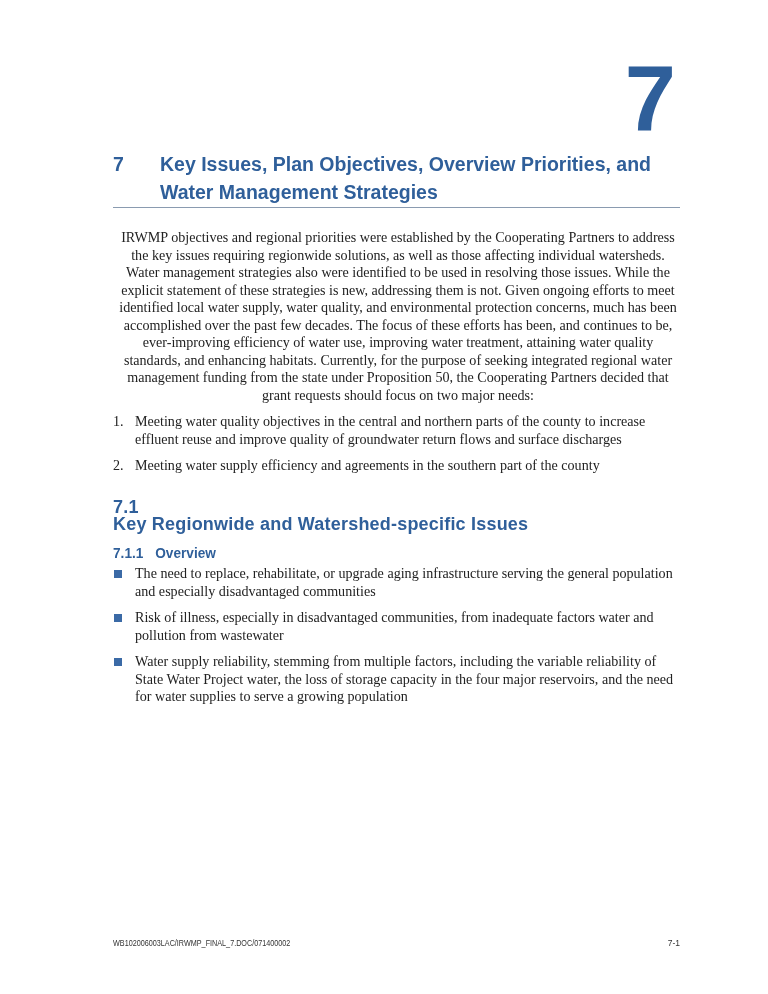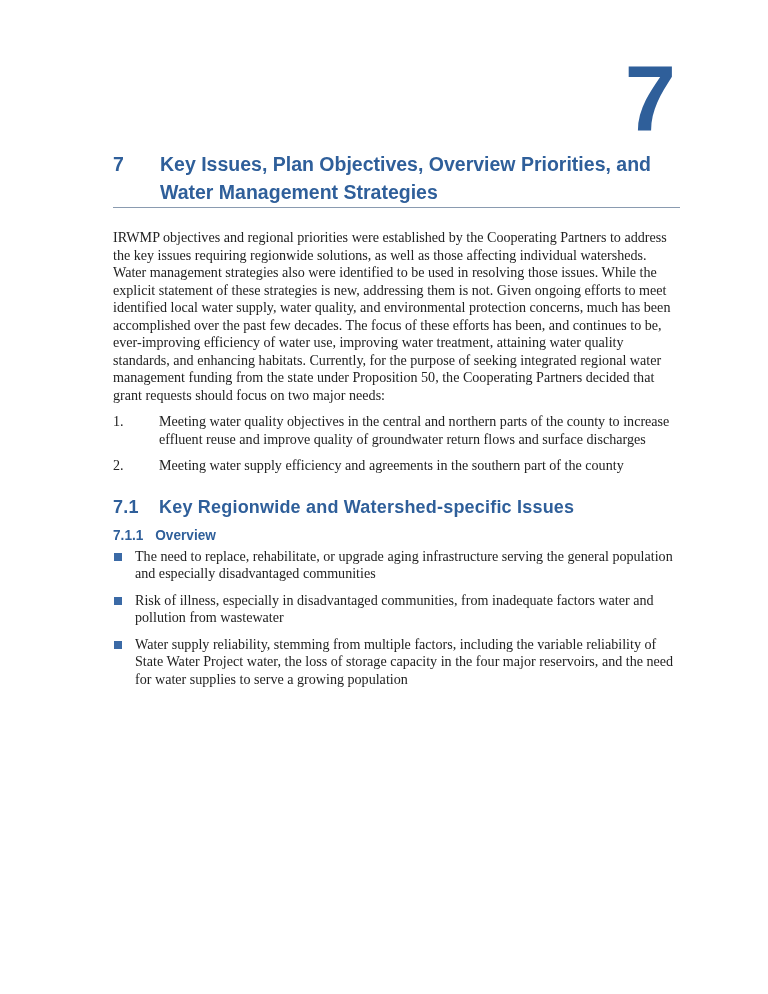--- a/index.html
+++ b/index.html
@@ -19,29 +19,30 @@
   .chapter-title .num { width: 47px; flex: none; }
   .chapter-title .text { flex: 1; }
   .title-rule {
     position: absolute; left: 113px; top: 207px; width: 567px; height: 1px;
     background: #8a9bb0;
   }
   .body {
     position: absolute; left: 113px; top: 229px; width: 570px;
     font-family: "Liberation Serif", serif; font-size: 14.1px; line-height: 17.5px; color: #222;
   }
-  .body p { margin: 0 0 9px 0; }
+  .body p { margin: 0 0 9px 0; text-align: center; }
   .num-list { margin: 0 0 9px 0; padding: 0; list-style: none; }
   .num-list li { display: flex; margin-bottom: 9px; }
   .num-list .marker { width: 22px; flex: none; }
-  .num-list .txt { flex: 1; margin-left: 24px; }
+  .num-list .txt { flex: 1; }
   .h2 {
     font-family: "Liberation Sans", sans-serif; font-weight: bold;
     font-size: 18px; color: #2f5f9a; margin: 24px 0 10px 0; display: flex;
     letter-spacing: 0.2px;
+    flex-direction: column;
   }
   .h2 .num { width: 46px; flex: none; }
   .h3 {
     font-family: "Liberation Sans", sans-serif; font-weight: bold;
     font-size: 15.5px; color: #2f5f9a; margin: 0 0 4px 0; display: flex;
     transform: scaleX(0.88); transform-origin: left center;
   }
   .h3 .num { width: 48px; flex: none; }
   .bullets { margin: 0; padding: 0; list-style: none; }
   .bullets li { display: flex; margin-bottom: 9px; }
@@ -110,13 +111,17 @@
       </li>
       <li>
         <span class="sq">
             <span></span>
           </span>
         <span class="txt">Water supply reliability, stemming from multiple factors, including the variable reliability of State Water Project water, the loss of storage capacity in the four major reservoirs, and the need for water supplies to serve a growing population</span>
       </li>
     </ul>
   </div>
 
+  <div class="footer">
+    <span class="left">WB102006003LAC/IRWMP_FINAL_7.DOC/071400002</span>
+    <span>7-1</span>
+  </div>
 </div>
 
 </body></html>

